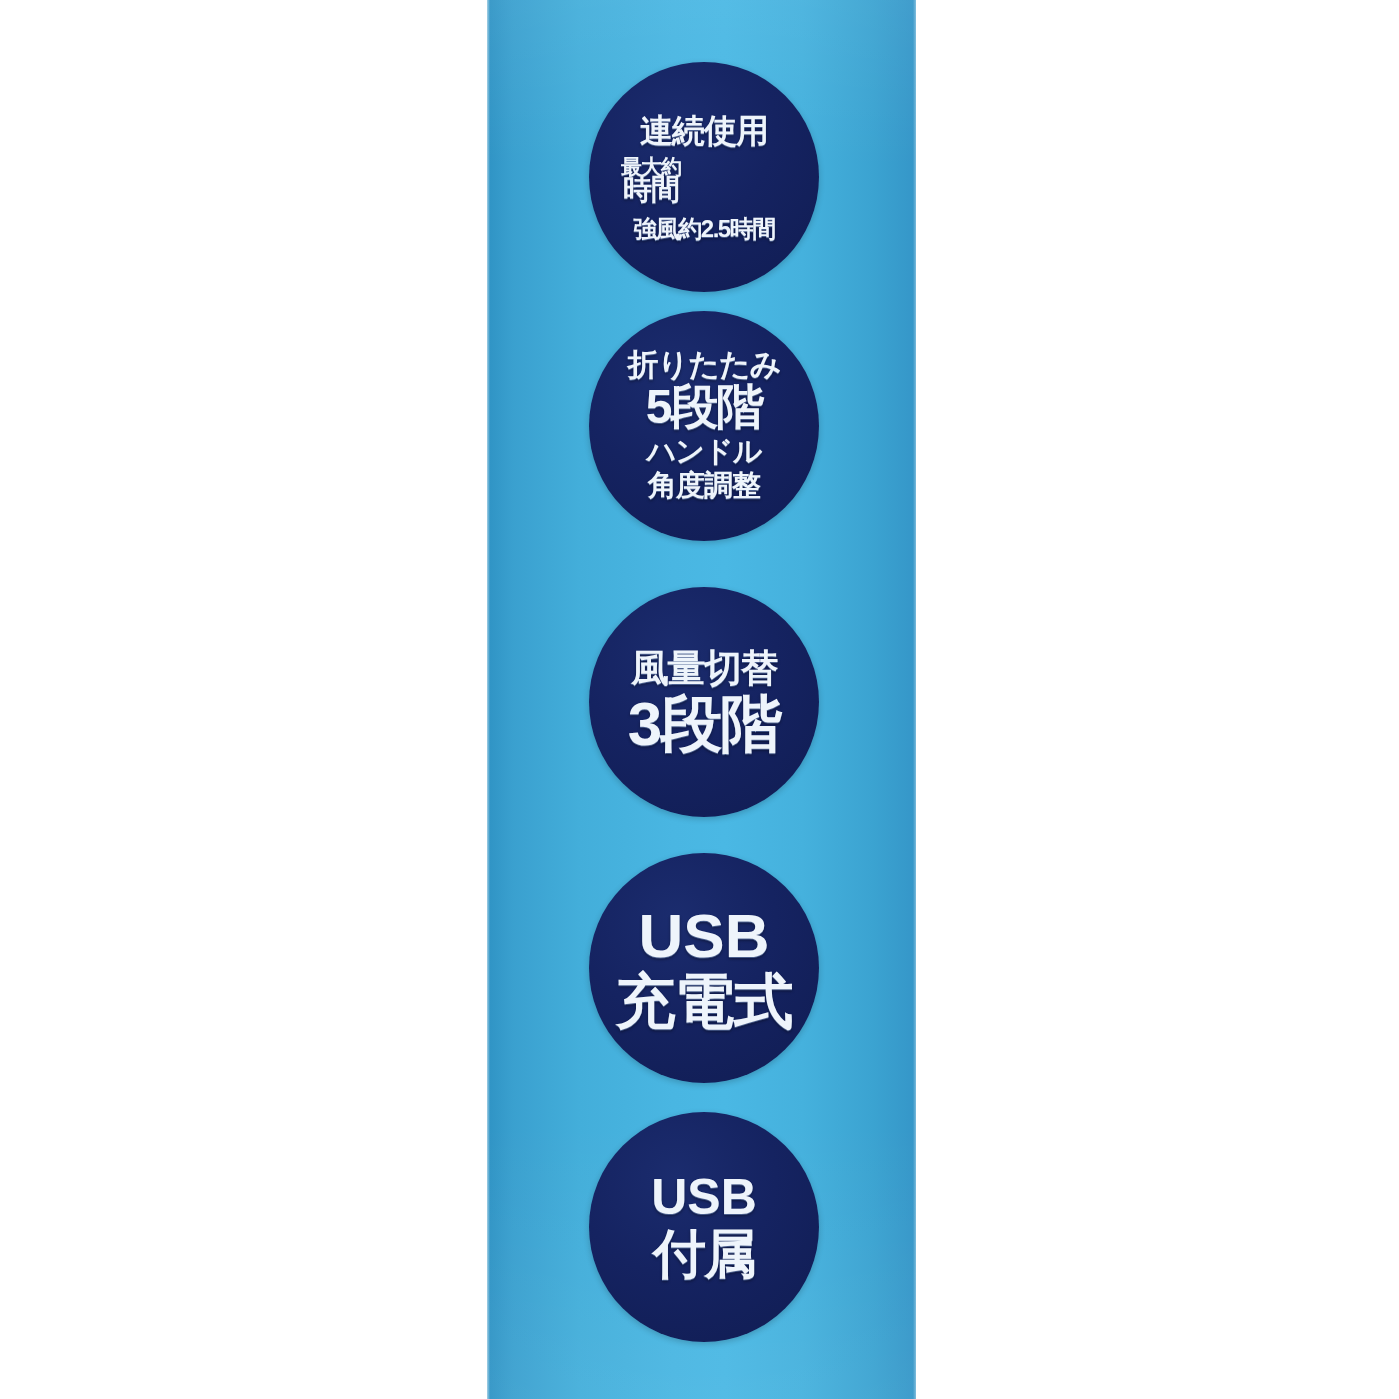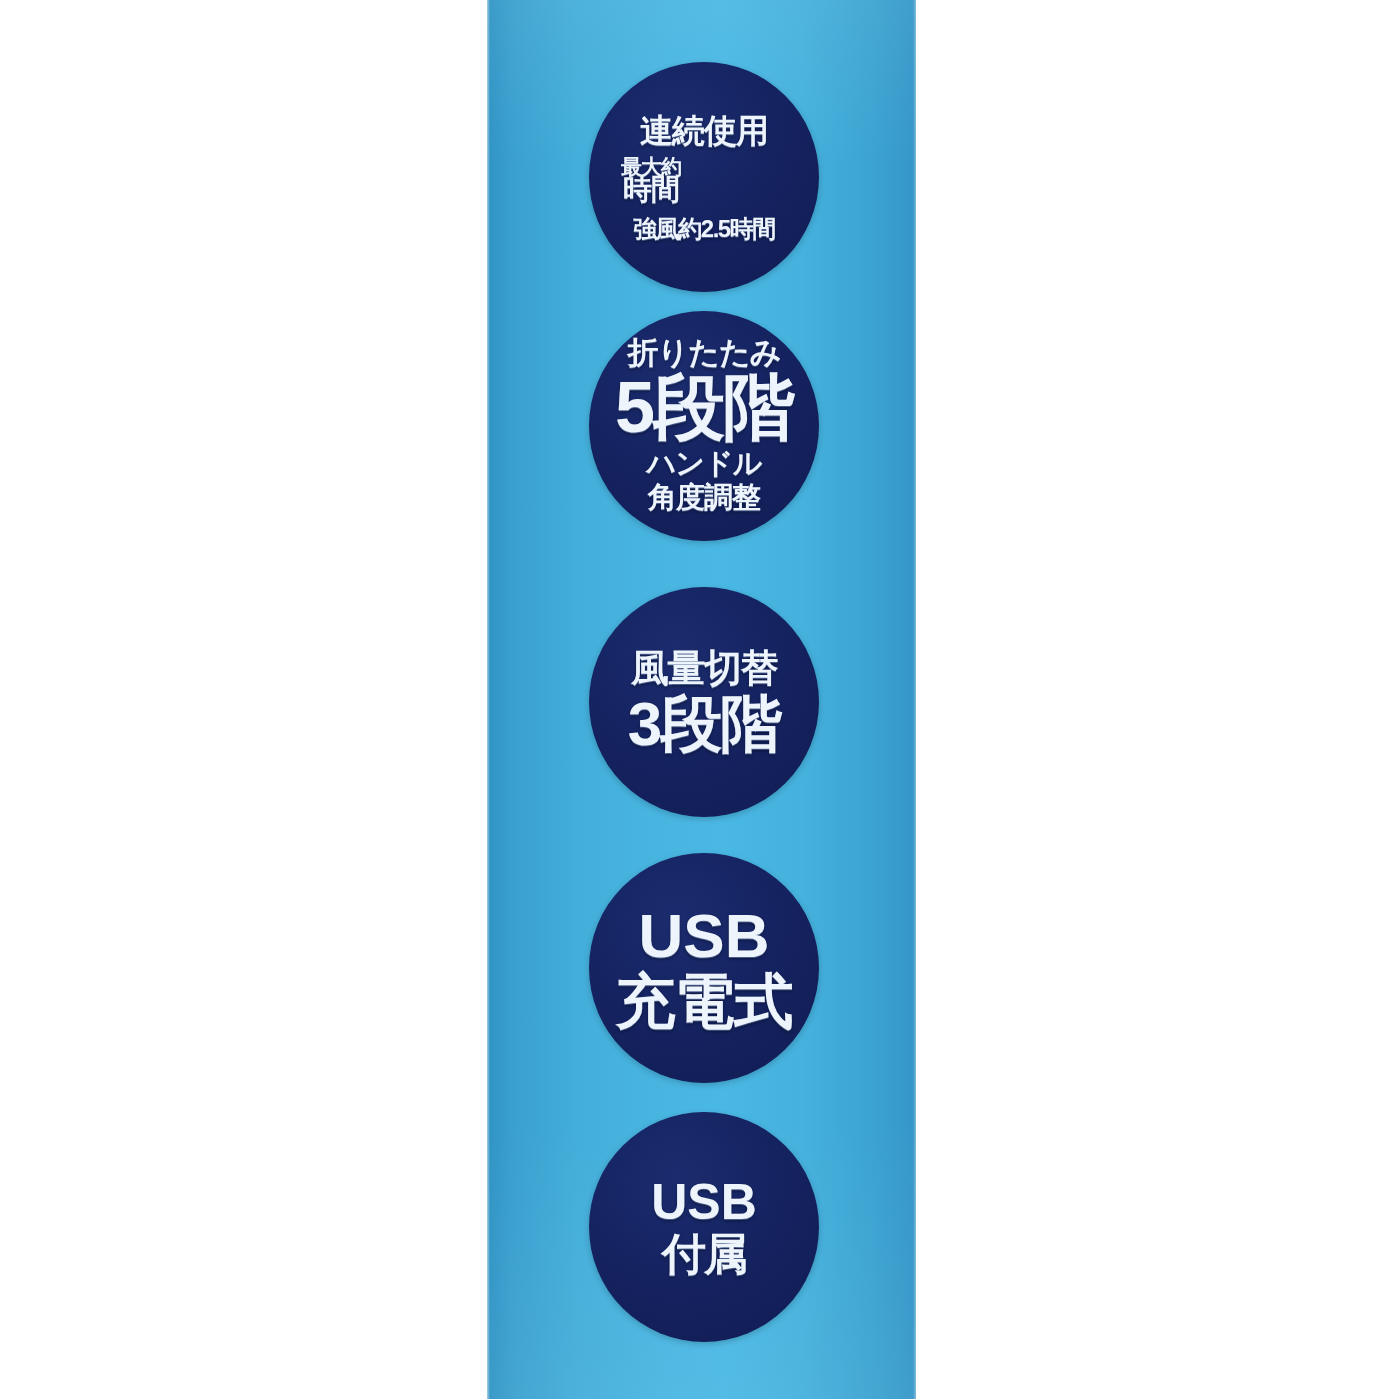--- a/index.html
+++ b/index.html
@@ -142,21 +142,21 @@
   }
 
   
   #badge-folding-handle { top: 311px; }
   #badge-folding-handle .line-top {
     font-size: 31px;
     letter-spacing: -1px;
     margin-bottom: 3px;
   }
   #badge-folding-handle .line-big {
-    font-size: 72px;
+    font-size: 48px;
     letter-spacing: -2px;
     line-height: 1.0;
     margin-bottom: 4px;
   }
   #badge-folding-handle .line-sub {
     font-size: 29px;
     letter-spacing: -1px;
     line-height: 1.16;
   }
 
@@ -194,21 +194,21 @@
     line-height: 1.06;
     margin-bottom: 2px;
   }
   #badge-usb-cable .line-mid {
     font-size: 48px;
     letter-spacing: -2px;
     line-height: 1.06;
     margin-bottom: 2px;
   }
   #badge-usb-cable .line-bot {
-    font-size: 44px;
+    font-size: 53px;
     letter-spacing: -2px;
     line-height: 1.06;
   }
 </style>
 </head>
 <body>
 
 <div id="product-panel">
 
   <div class="package-column">

